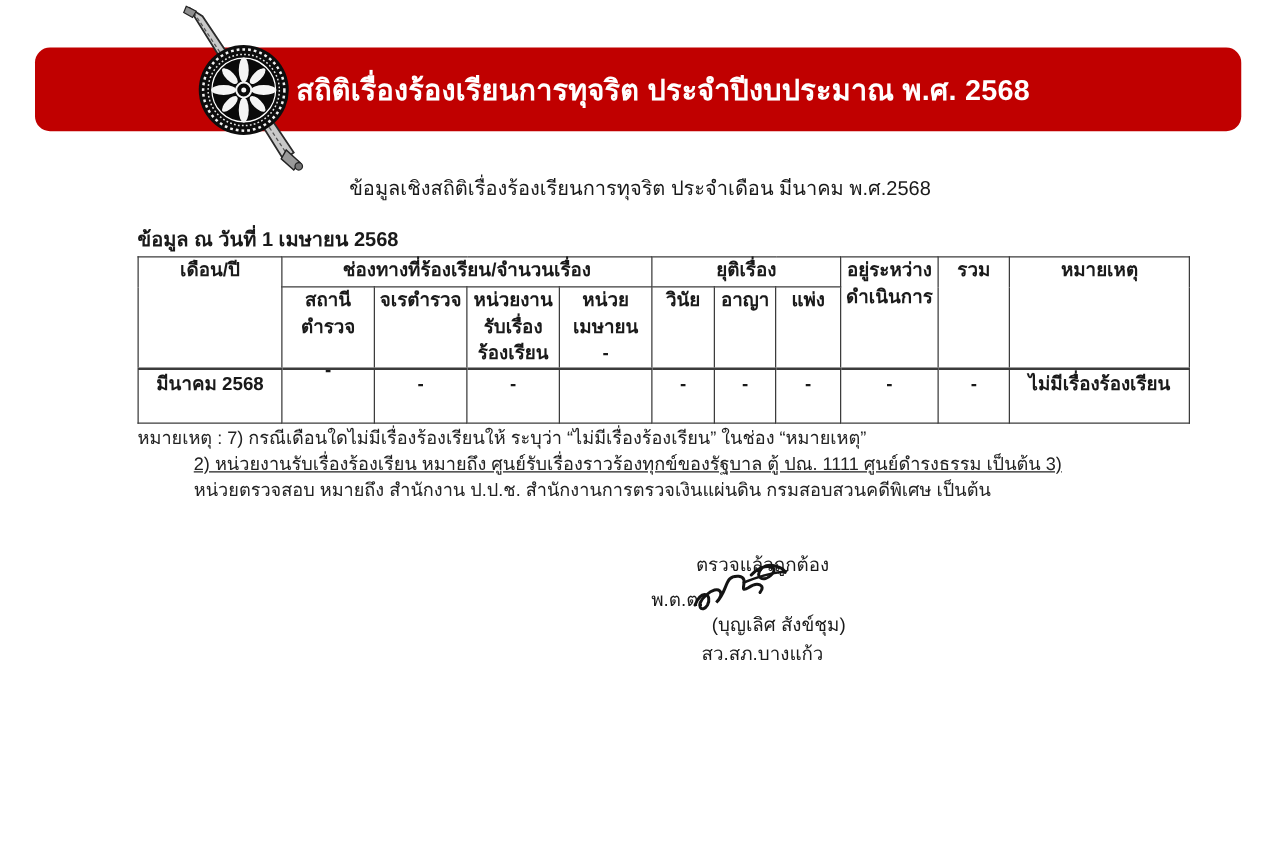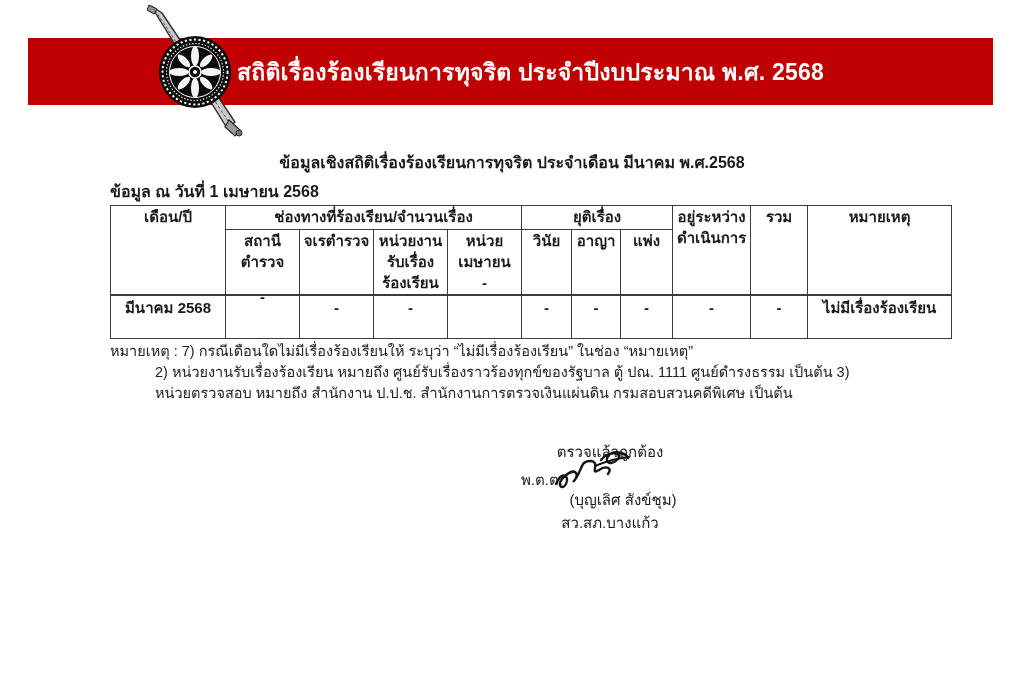--- a/index.html
+++ b/index.html
@@ -3,30 +3,30 @@
 <meta charset="utf-8">
 <style>
   html,body{margin:0;padding:0;}
   body{
     width:1024px;height:683px;background:#ffffff;position:relative;
     font-family:"Liberation Sans","DejaVu Sans",sans-serif;color:#1a1a1a;
     overflow:hidden;
   }
   .banner{
     position:absolute;left:28px;top:38px;width:965px;height:67px;
-    background:#C00000;display:flex;align-items:center;justify-content:center;
+    background:#C00000;display:flex;align-items:center;justify-content:center;border-radius:12px;
   }
   .banner-title{
     color:#ffffff;font-size:23px;font-weight:bold;letter-spacing:.2px;
     text-align:center;padding-left:40px;
   }
   .emblem{position:absolute;left:145px;top:4px;}
   .subtitle{
     position:absolute;left:0;top:138px;width:1024px;text-align:center;
-    font-size:16px;font-weight:bold;margin-top:12px;
+    font-size:16px;font-weight:normal;
   }
   .asof{
     position:absolute;left:110px;top:179px;font-size:16px;font-weight:bold;
   }
   table.stats{
     position:absolute;left:110px;top:205px;width:841px;
     border-collapse:collapse;table-layout:fixed;
     font-size:15px;font-weight:bold;line-height:21px;
   }
   table.stats td{
@@ -38,21 +38,21 @@
   tr.datarow td{height:41px;border-top-width:2px;padding-top:1px;}
   td.vmid{vertical-align:middle;}
   td.rel{position:relative;margin-top:42px;}
   .hang-dash{
     position:absolute;left:0;right:0;bottom:-10px;text-align:center;
     line-height:14px;
   }
   td.leftcell{text-align:left;padding-left:5px;}
   .fnote{position:absolute;font-size:14.5px;line-height:20px;color:#222;}
   .fn1{left:110px;top:341px;}
-  .fn2{left:155px;top:362px;}
+  .fn2{left:155px;top:362px;text-decoration:underline;}
   .fn3{left:155px;top:383px;}
   .sig-verified{position:absolute;left:510px;top:440px;width:200px;text-align:center;font-size:15px;}
   .sig-rank{position:absolute;left:521px;top:468px;font-size:15px;}
   .sig-scribble{position:absolute;left:551px;top:446px;}
   .sig-name{position:absolute;left:523px;top:488px;width:200px;text-align:center;font-size:15px;}
   .sig-pos{position:absolute;left:510px;top:511px;width:200px;text-align:center;font-size:15px;}
 </style>
 </head>
 <body>
 

